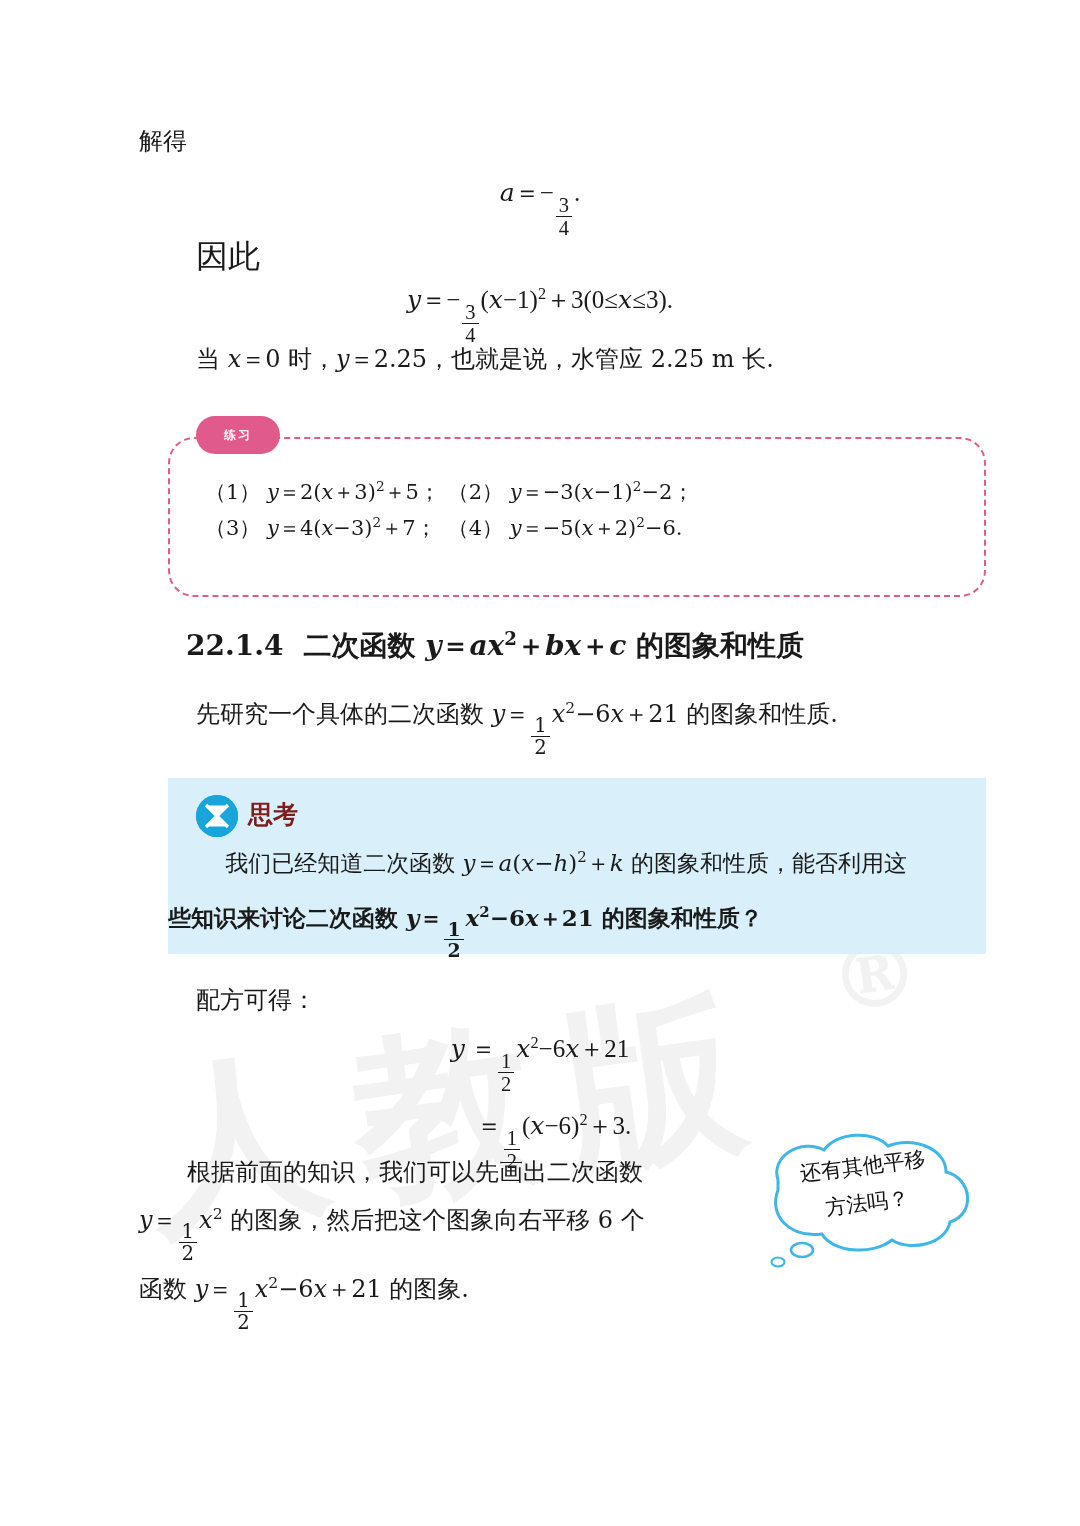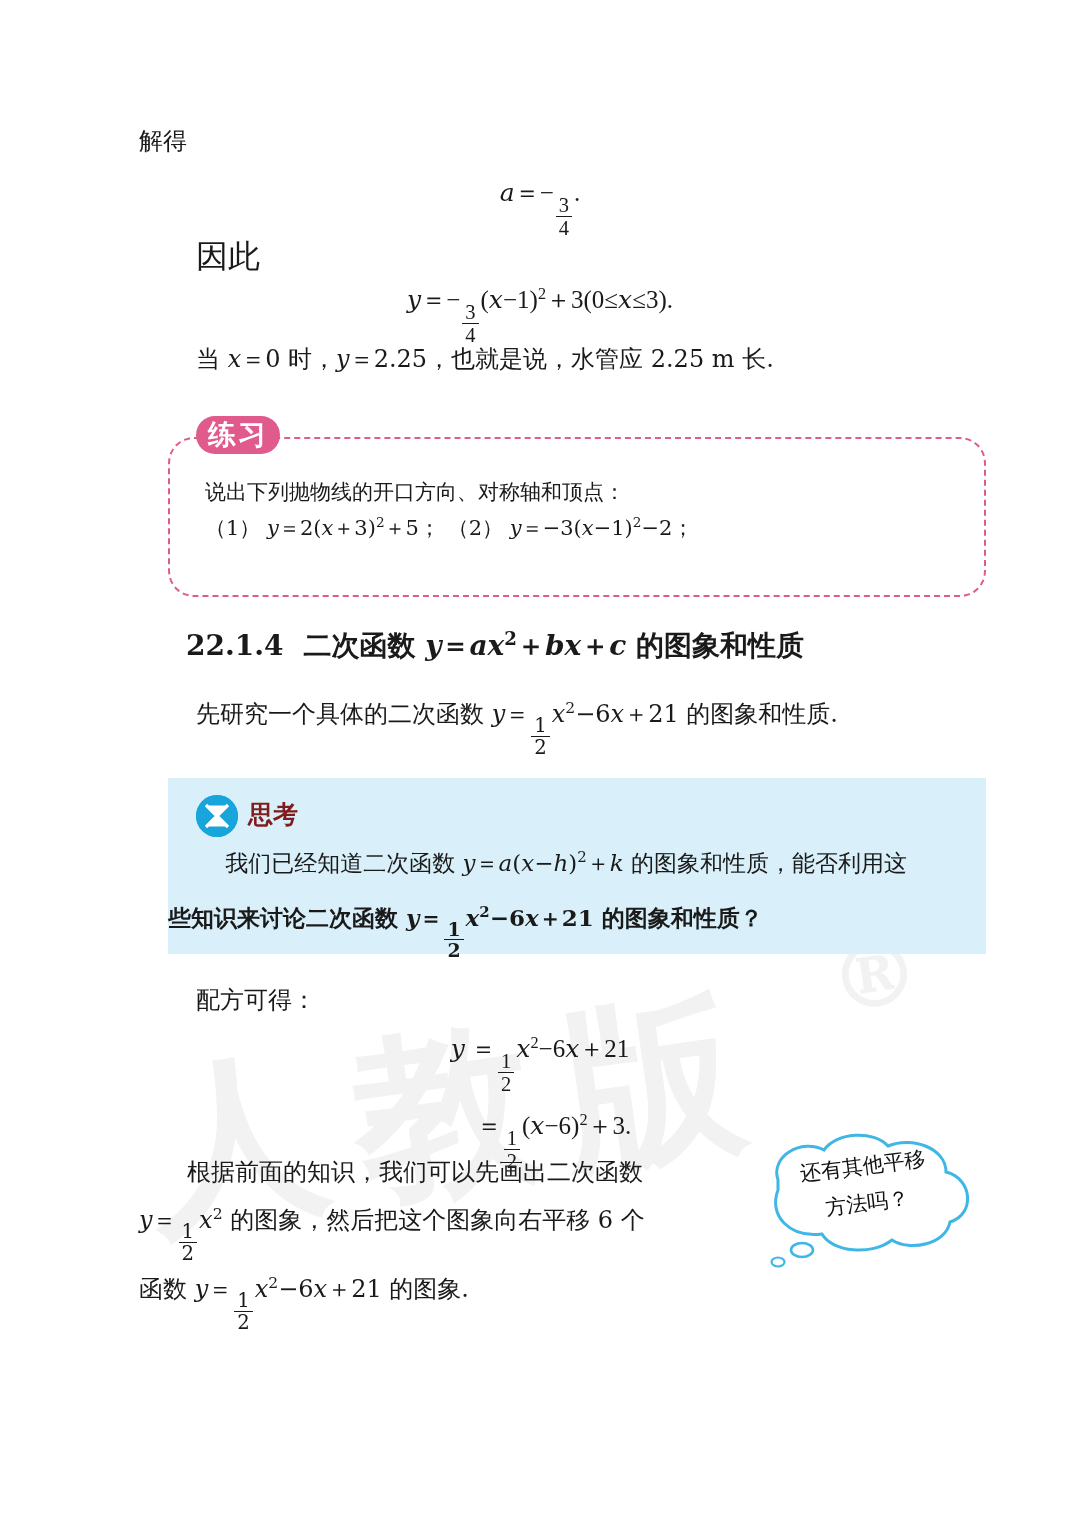--- a/index.html
+++ b/index.html
@@ -76,21 +76,21 @@
     box-sizing:border-box;
   }
   #exercise-tag {
     position:absolute;
     left:196px; top:416px;
     width:84px; height:38px;
     background:#e05a8c;
     border-radius:19px;
     color:#ffffff;
     font-family:"DejaVu Serif", serif;
-    font-size:28px;
+    font-size:12px;
     font-weight:700;
     letter-spacing:2px;
     display:flex; align-items:center; justify-content:center;
     z-index:3;
   }
   #exercise-body { position:absolute; left:205px; top:474px; font-size:21px; line-height:1.72; }
   #exercise-body .row { white-space:nowrap; }
   #exercise-body .col2 { display:inline-block; width:236px; }
 
   
@@ -188,29 +188,38 @@
         </span><span class="up">(</span><span class="math">x</span><span class="up">−1)</span><span class="sup">2</span><span class="up">＋3(0≤</span><span class="math">x</span><span class="up">≤3).</span>
     </div>
 
     <div id="dang" class="cn">
       当 <span class="math">x</span>＝0 时，<span class="math">y</span>＝2.25，也就是说，水管应 2.25 m 长.
     </div>
 
     <div id="exercise-box"></div>
     <div id="exercise-tag" class="cn">练习</div>
     <div id="exercise-body" class="cn">
-      <div class="row">说出下列抛物线的开口方向、对称轴和顶点：</div>
       <div class="row">
         <span class="col2">
           <span>（1）</span>
           <span class="math">y</span><span class="up">＝2(</span><span class="math">x</span><span class="up">＋3)</span><span class="sup">2</span><span class="up">＋5；</span>
         </span>
         <span>
           <span>（2）</span>
           <span class="math">y</span><span class="up">＝−3(</span><span class="math">x</span><span class="up">−1)</span><span class="sup">2</span><span class="up">−2；</span>
+        </span>
+      </div>
+      <div class="row">
+        <span class="col2">
+          <span>（3）</span>
+          <span class="math">y</span><span class="up">＝4(</span><span class="math">x</span><span class="up">−3)</span><span class="sup">2</span><span class="up">＋7；</span>
+        </span>
+        <span>
+          <span>（4）</span>
+          <span class="math">y</span><span class="up">＝−5(</span><span class="math">x</span><span class="up">＋2)</span><span class="sup">2</span><span class="up">−6.</span>
         </span>
       </div>
     </div>
 
     <div id="sec-head" class="cn">
       <span class="num">22.1.4</span><span>二次函数 </span><span class="math">y</span><span class="up">＝</span><span class="math">ax</span><span class="sup">2</span><span class="up">＋</span><span class="math">bx</span><span class="up">＋</span><span class="math">c</span><span> 的图象和性质</span>
     </div>
 
     <div id="intro" class="cn">
       <span>先研究一个具体的二次函数 </span><span class="math">y</span><span class="up">＝</span><span class="frac">

